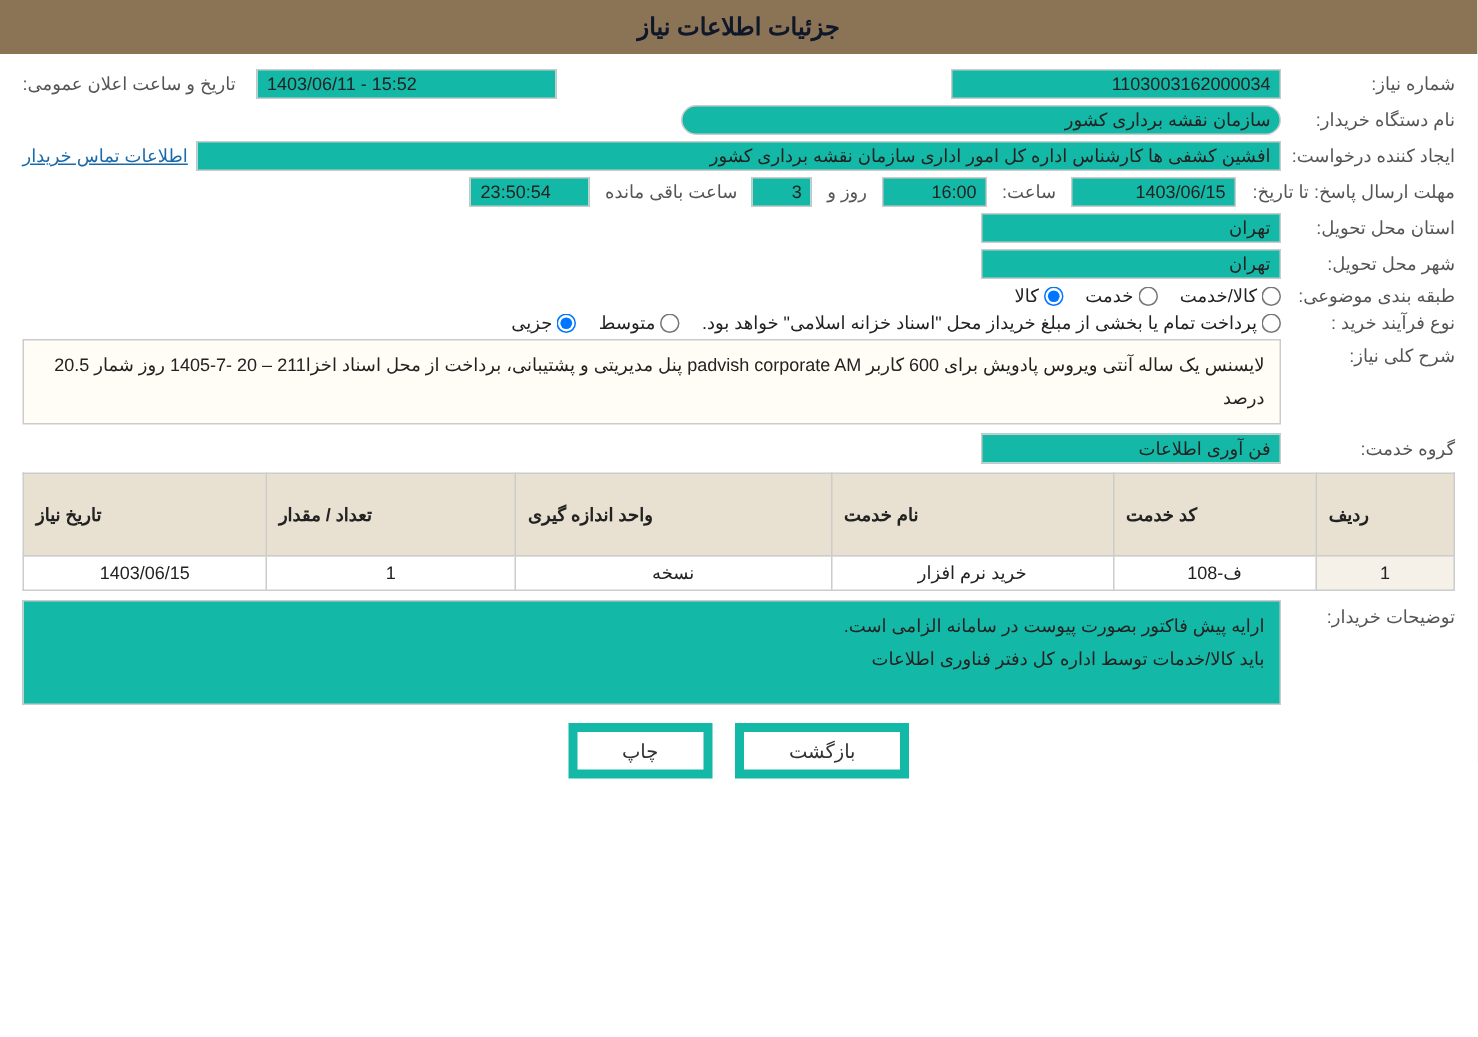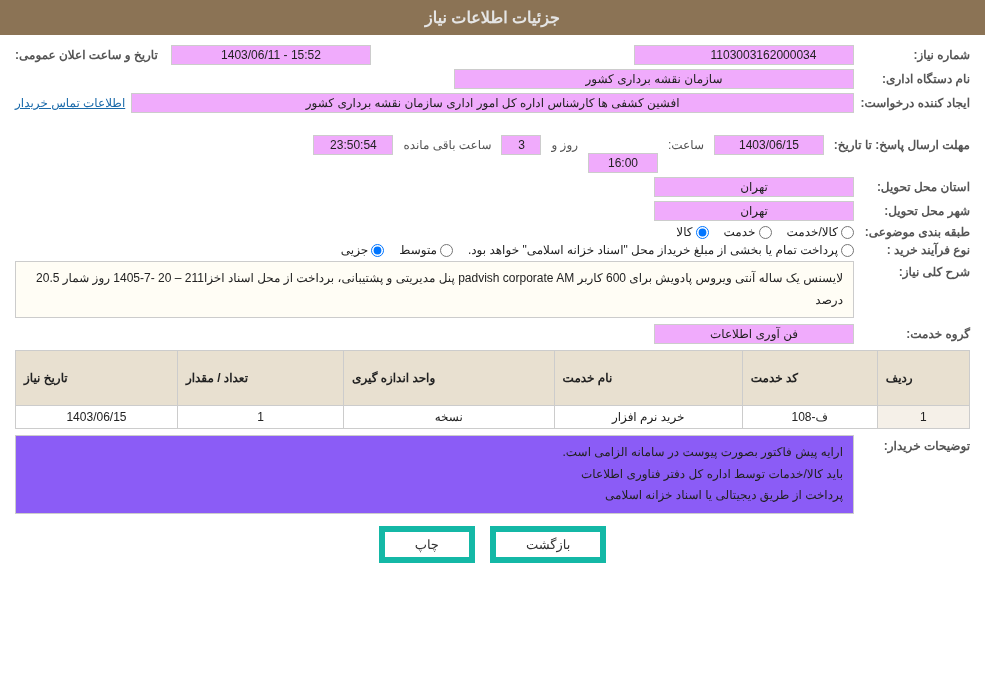--- a/index.html
+++ b/index.html
@@ -11,21 +11,21 @@
       color: #222;
     }
     .page-wrapper {
       max-width: 985px;
       margin: 0 auto;
       background: #fff;
       min-height: 691px;
     }
     .page-header {
       background: #8b7355;
-      color: #e5e5e5;
+      color: #0f172a;
       text-align: center;
       padding: 8px 0;
       font-size: 16px;
       font-weight: bold;
     }
     .main-content {
       padding: 10px 15px;
     }
     .section-title {
       background: #e8e0d0;
@@ -101,48 +101,46 @@
     .btn-print {
       background: #fff;
       color: #333;
     }
     .btn-back {
       background: #fff;
       color: #333;
     }
     .notes-box {
       border: 1px solid #ccc;
-      background: #8b5cf6;
+      background: #14b8a6;
       padding: 6px 10px;
       font-size: 12px;
       line-height: 1.8;
       text-align: right;
       direction: rtl;
       min-height: 70px;
     }
     .row-flex {
       display: flex;
       align-items: center;
       margin-bottom: 4px;
       gap: 6px;
     }
     .field-label-r {
       text-align: right;
       color: #555;
       white-space: nowrap;
       font-size: 12px;
       min-width: 110px;
-      font-weight: bold;
     }
     .field-input {
       border: 1px solid #ccc;
-      background: #f0abfc;
+      background: #14b8a6;
       padding: 2px 6px;
       font-size: 12px;
-      text-align: center;
       direction: rtl;
     }
     .inline-label {
       font-size: 12px;
       color: #555;
     }
   </style>
 </head>
 <body>
 
@@ -156,35 +154,35 @@
 
     <div class="row-flex">
       <span class="field-label-r">شماره نیاز:</span>
       <span class="field-input" style="min-width:220px;padding-left:45px;">1103003162000034</span>
       <span style="flex:1;"></span>
       <span class="field-input" style="min-width:200px; direction:ltr;">1403/06/11 - 15:52</span>
       <span class="field-label-r" style="min-width:150px; text-align:left;">تاریخ و ساعت اعلان عمومی:</span>
     </div>
 
     <div class="row-flex">
-      <span class="field-label-r">نام دستگاه اداری:</span>
-      <span class="field-input" style="min-width:400px;">سازمان نقشه برداری کشور</span>
+      <span class="field-label-r">نام دستگاه خریدار:</span>
+      <span class="field-input" style="min-width:400px;border-radius:10px;">سازمان نقشه برداری کشور</span>
     </div>
 
     <div class="row-flex">
       <span class="field-label-r">ایجاد کننده درخواست:</span>
       <span class="field-input" style="flex:1;">افشین کشفی ها کارشناس اداره کل امور اداری سازمان نقشه برداری کشور</span>
       <span class="link-blue">اطلاعات تماس خریدار</span>
     </div>
 
     <div class="row-flex">
       <span class="field-label-r" style="min-width:140px;">مهلت ارسال پاسخ: تا تاریخ:</span>
       <span class="field-input" style="min-width:110px;">1403/06/15</span>
       <span class="inline-label" style="margin:0 4px;">ساعت:</span>
-      <span class="field-input" style="min-width:70px;margin-top:36px;">16:00</span>
+      <span class="field-input" style="min-width:70px;">16:00</span>
       <span class="inline-label" style="margin:0 4px;">روز و</span>
       <span class="field-input" style="min-width:40px;">3</span>
       <span class="inline-label" style="margin:0 4px;">ساعت باقی مانده</span>
       <span class="field-input" style="min-width:80px; direction:ltr;">23:50:54</span>
     </div>
 
     <div class="row-flex">
       <span class="field-label-r">استان محل تحویل:</span>
       <span class="field-input" style="min-width:200px;">تهران</span>
     </div>
@@ -264,21 +262,20 @@
           <td>1403/06/15</td>
         </tr>
       </tbody>
     </table>
 
     <div class="row-flex" style="align-items:flex-start; margin-top:6px;">
       <span class="field-label-r" style="padding-top:4px;">توضیحات خریدار:</span>
       <div class="notes-box" style="flex:1;">
         <div>ارایه پیش فاکتور بصورت پیوست در سامانه الزامی است.</div>
         <div>باید کالا/خدمات توسط اداره کل دفتر فناوری اطلاعات</div>
-        <div>پرداخت از طریق دیجیتالی یا اسناد خزانه اسلامی</div>
       </div>
     </div>
 
     <div class="button-row">
       <button class="btn btn-back">بازگشت</button>
       <button class="btn btn-print">چاپ</button>
     </div>
 
   </div>
 </div>

